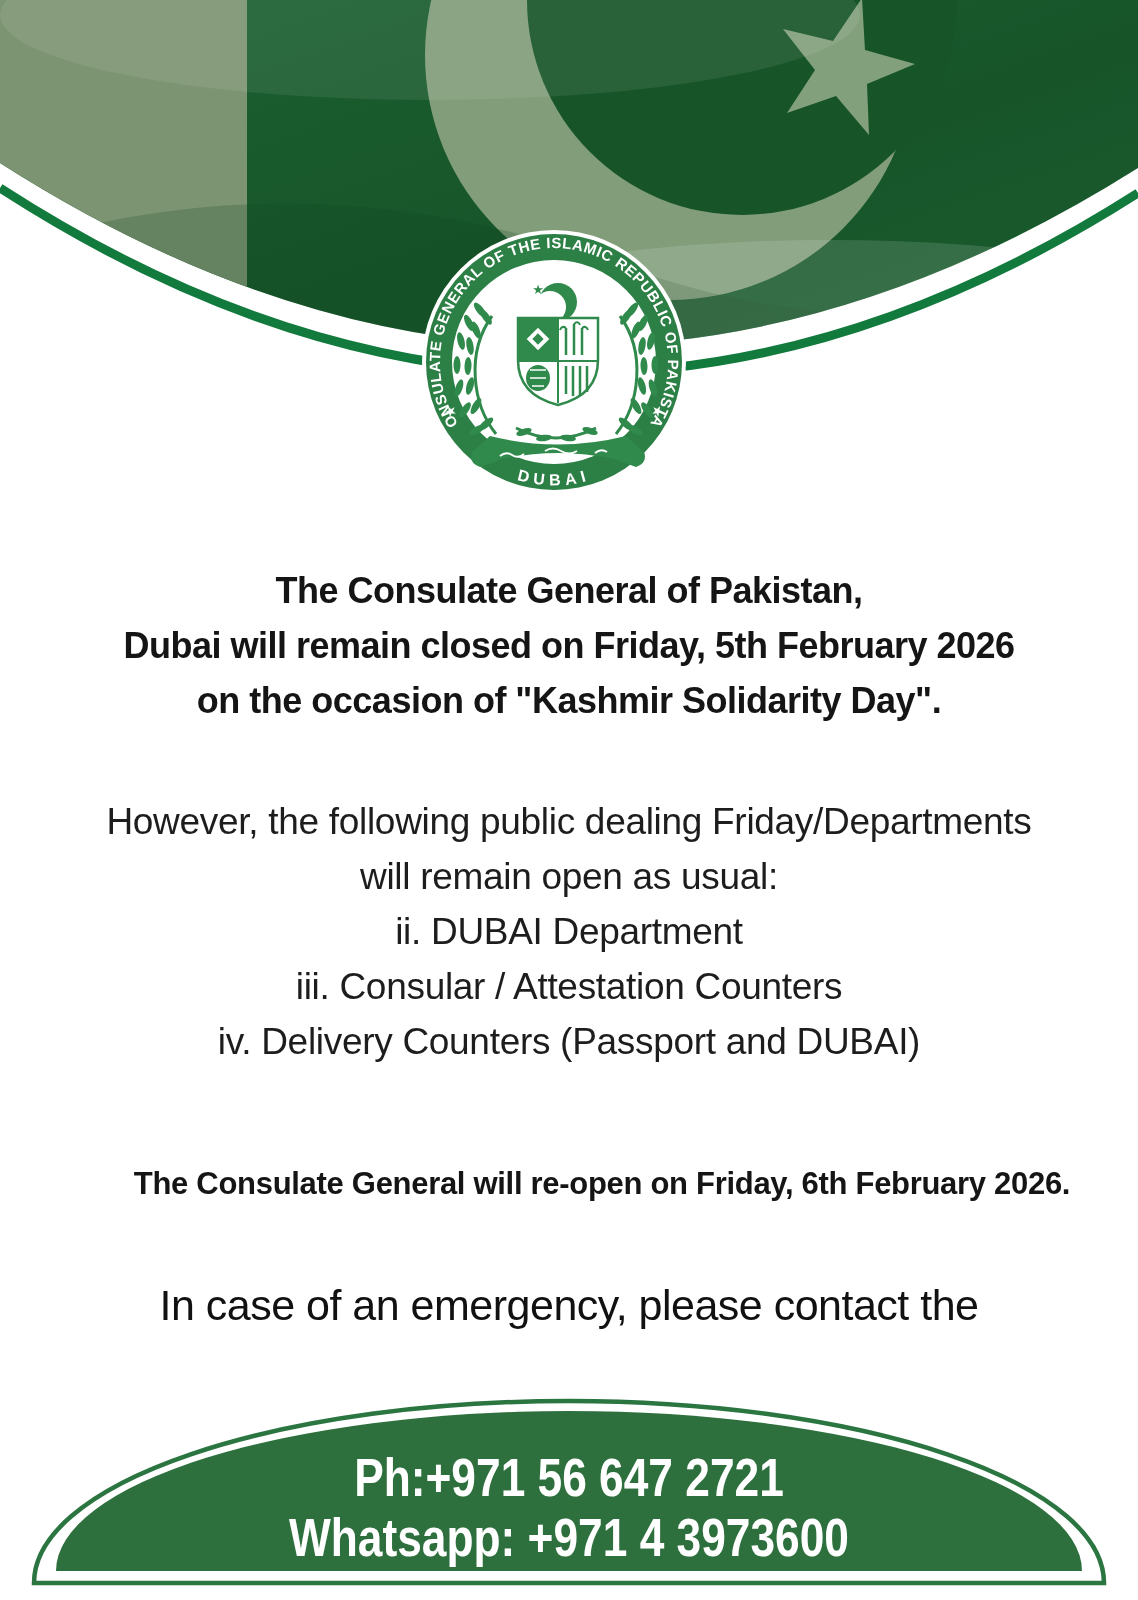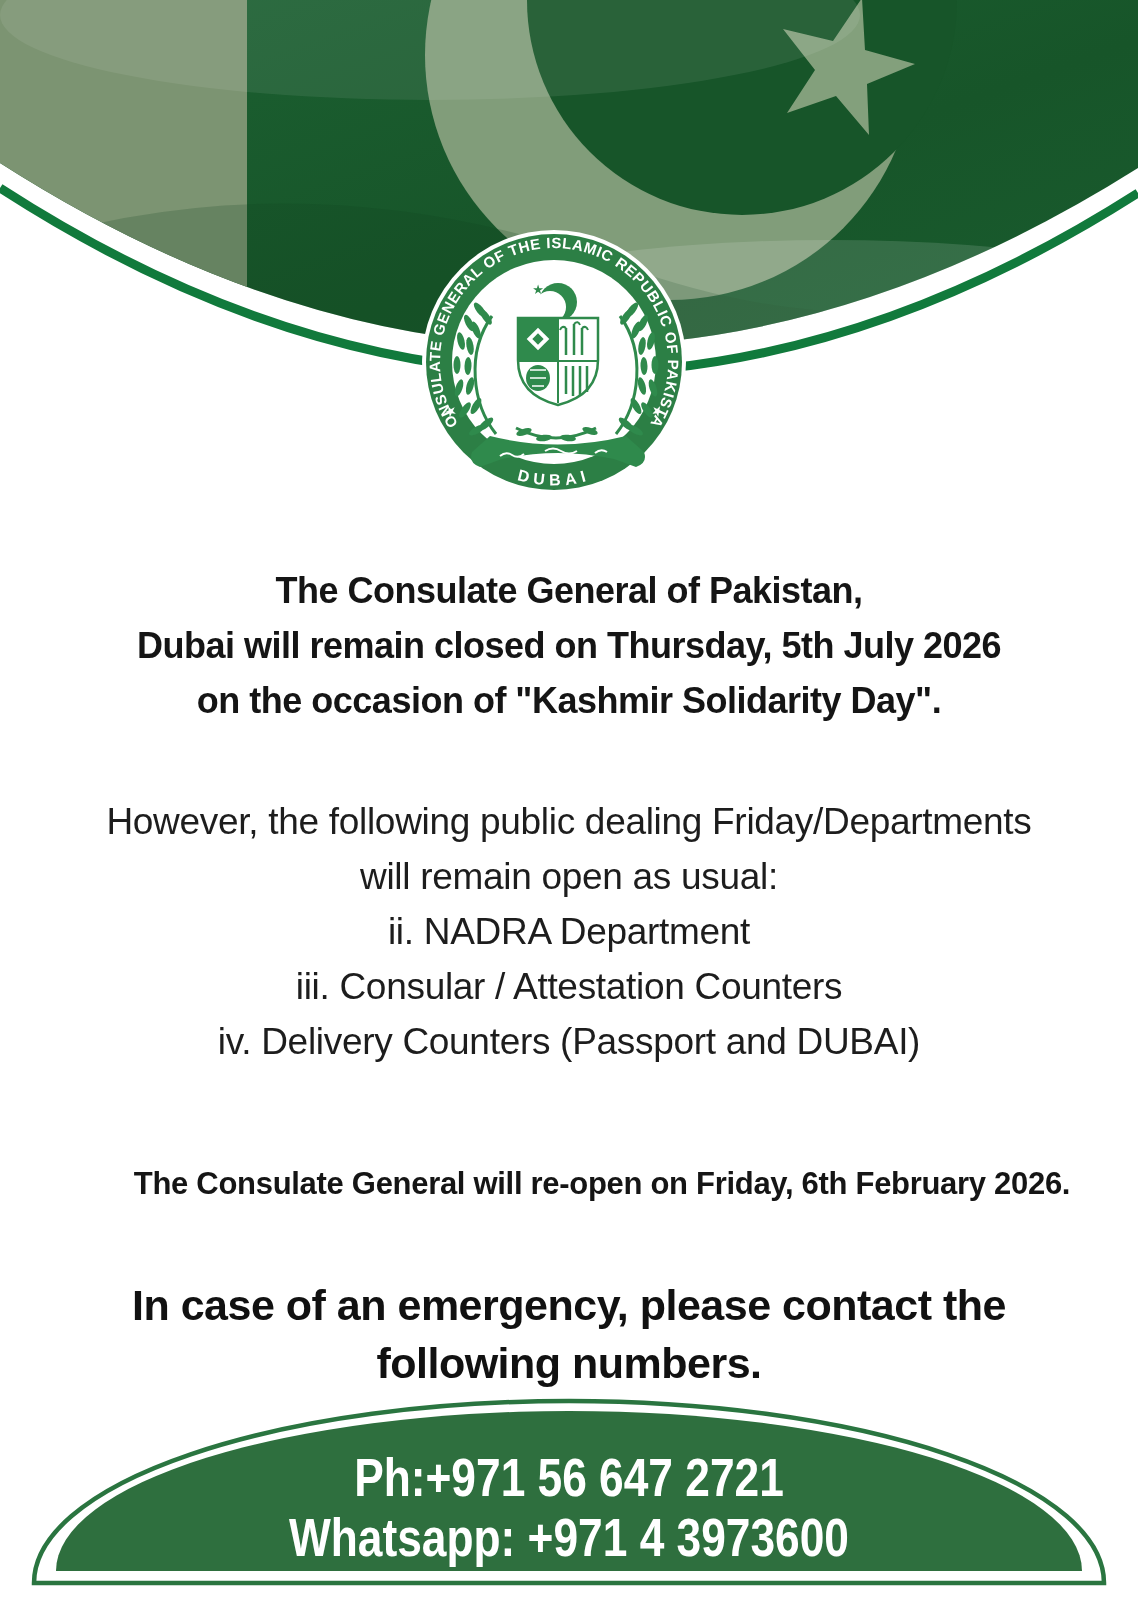--- a/index.html
+++ b/index.html
@@ -4,21 +4,21 @@
 <style>
   html,body{margin:0;padding:0;background:#ffffff;}
   .page{
     position:relative;width:1138px;height:1600px;overflow:hidden;background:#ffffff;
     font-family:"Liberation Sans","DejaVu Sans",sans-serif;
   }
   .abs{position:absolute;left:0;width:1138px;text-align:center;}
   .announcement{top:563px;font-size:36px;font-weight:bold;line-height:55px;color:#151515;letter-spacing:-0.5px;}
   .body-block{top:794px;font-size:37px;font-weight:400;line-height:55px;color:#1d1d1d;letter-spacing:-0.3px;}
   .reopen{top:1166px;font-size:31px;font-weight:bold;color:#151515;letter-spacing:-0.3px;line-height:36px;padding-left:33px;}
-  .emergency{top:1276px;font-size:43px;font-weight:bold;line-height:58px;color:#111111;letter-spacing:-0.5px;}
+  .emergency{top:1276px;font-size:43px;font-weight:normal;line-height:58px;color:#111111;letter-spacing:-0.5px;}
   .footer-line{position:absolute;left:0;width:1138px;height:62px;line-height:62px;text-align:center;
     color:#ffffff;font-weight:bold;font-size:54px;letter-spacing:0px;
     transform:scaleX(0.82);transform-origin:50% 50%;}
   .footer-line1{top:1446px;}
   .footer-line2{top:1506px;}
   svg{display:block;}
   .hdr{position:absolute;top:0;left:0;}
   .ftr{position:absolute;top:1395px;left:0;}
 </style>
 </head>
@@ -122,37 +122,36 @@
 
       <g>
         <path d="M490,436 L472,452 Q468,463 480,467 L502,459 Q558,447 614,459 L636,467 Q648,463 644,452 L626,436 Q558,453 490,436 Z" fill="#2f8a4c"></path>
         <path d="M500,456 q6,-5 12,-1 q6,4 12,-1 M545,451 q8,-5 16,0 q8,5 16,0 M595,453 q6,-5 12,-1" stroke="#ffffff" stroke-width="2" fill="none"></path>
       </g>
     </g>
   </svg>
 
   <div class="abs announcement">
     <div>The Consulate General of Pakistan,</div>
-    <div>Dubai will remain closed on Thursday, 5th July 2026</div>
+    <div>Dubai will remain closed on Friday, 5th February 2026</div>
     <div>on the occasion of "Kashmir Solidarity Day".</div>
   </div>
 
   <div class="abs body-block">
     <div>However, the following public dealing Friday/Departments</div>
     <div>will remain open as usual:</div>
-    <div>ii. NADRA Department</div>
+    <div>ii. DUBAI Department</div>
     <div>iii. Consular / Attestation Counters</div>
     <div>iv. Delivery Counters (Passport and DUBAI)</div>
   </div>
 
   <div class="abs reopen">The Consulate General will re-open on Friday, 6th February 2026.</div>
 
   <div class="abs emergency">
     <div>In case of an emergency, please contact the</div>
-    <div>following numbers.</div>
   </div>
 
   <svg class="ftr" width="1138" height="205" viewBox="0 0 1138 205">
     <path d="M34,188 A535,182 0 0 1 1104,188 Z" fill="none" stroke="#2a7540" stroke-width="4.5"></path>
     <path d="M56,176 A513,160 0 0 1 1082,176 Z" fill="#2e6f3e"></path>
   </svg>
   <div class="footer-line footer-line1">Ph:+971 56 647 2721</div>
   <div class="footer-line footer-line2">Whatsapp: +971 4 3973600</div>
 
 </div>

